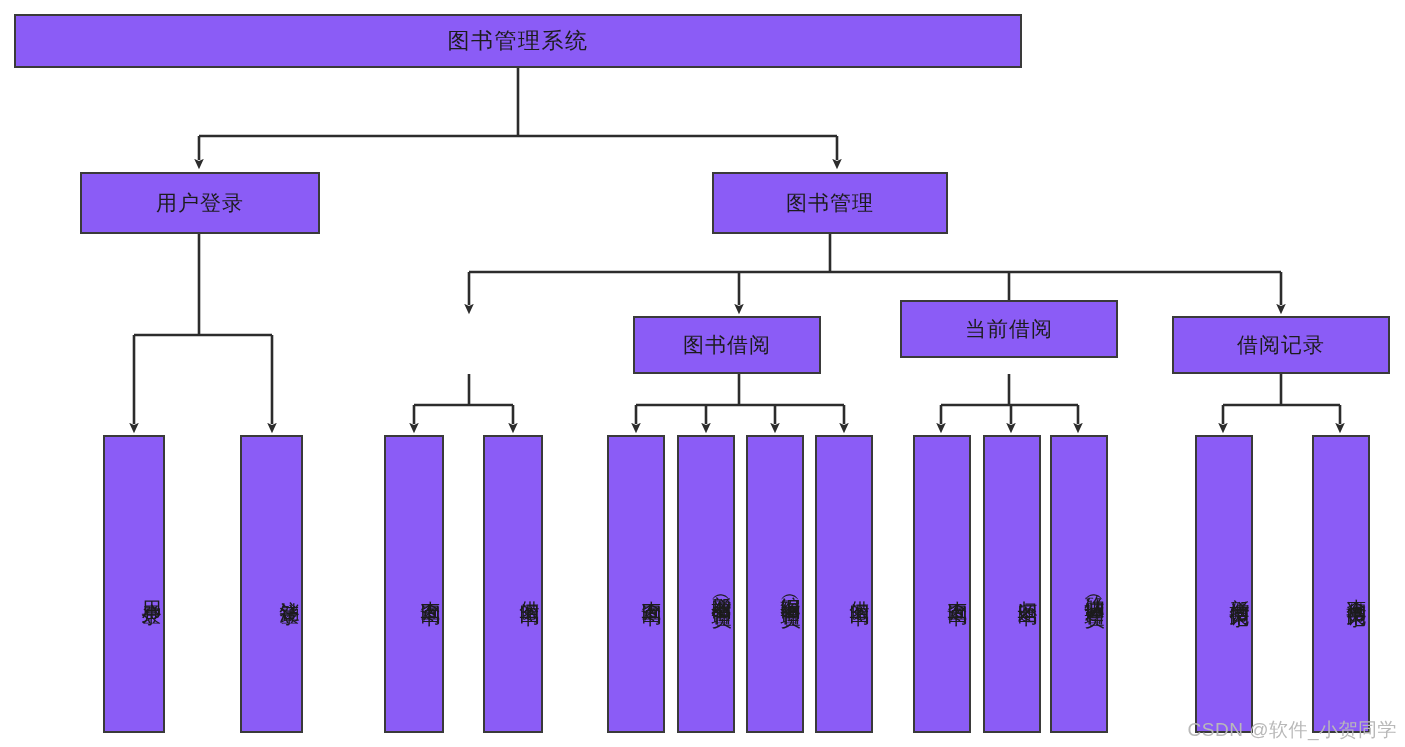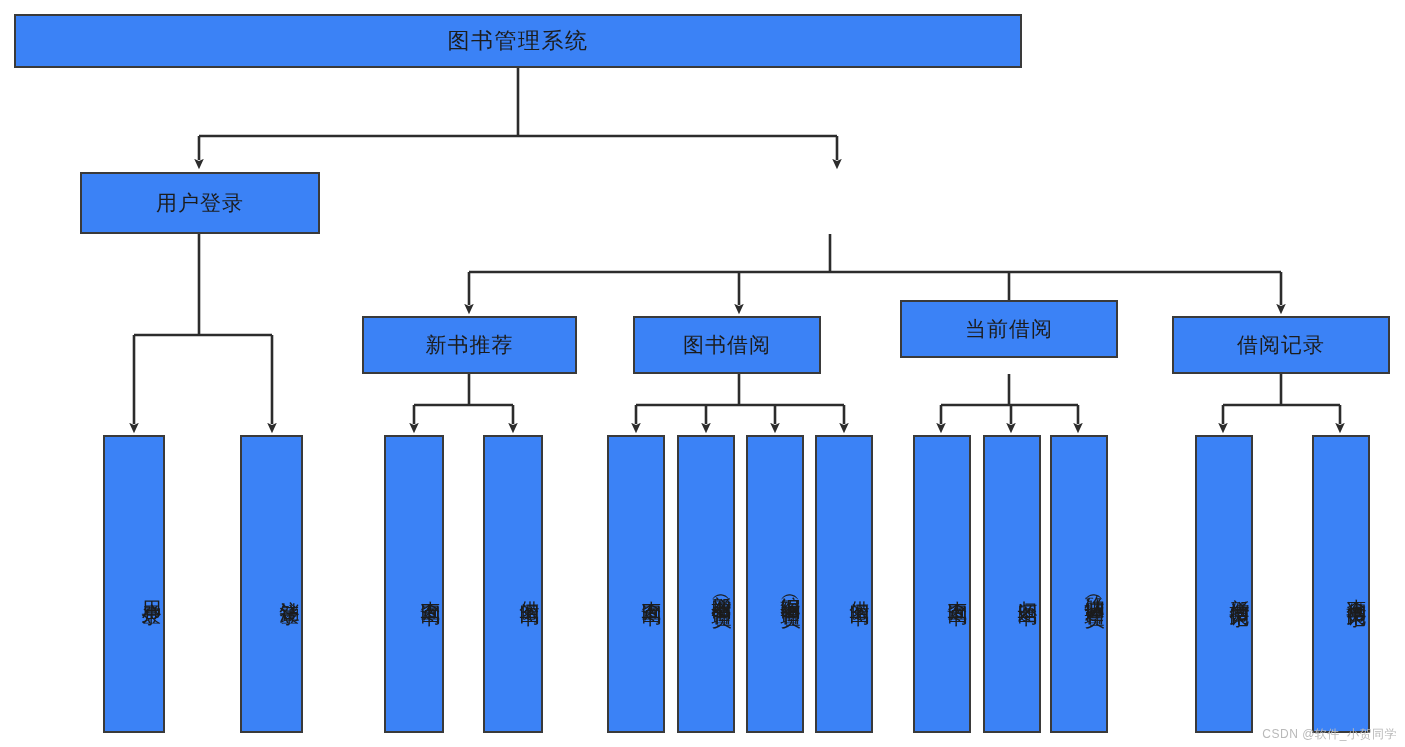--- a/index.html
+++ b/index.html
@@ -22,21 +22,21 @@
     left: 0;
     top: 0;
     width: 1405px;
     height: 747px;
     pointer-events: none;
   }
   .node {
     position: absolute;
     box-sizing: border-box;
     border: 2px solid #3a3a3a;
-    background: #3b82f6;
+    background: #8b5cf6;
     display: flex;
     align-items: center;
     justify-content: center;
     color: #1c1c1c;
     line-height: 1.18;
   }
   .node.horiz {
     font-size: 21px;
     letter-spacing: 1px;
   }
@@ -54,21 +54,21 @@
     justify-content: center;
   }
   .node.leaf span {
     display: block;
     text-align: center;
   }
   #watermark {
     position: absolute;
     right: 8px;
     bottom: 4px;
-    font-size: 12px;
+    font-size: 19px;
     color: #b9b9b9;
     letter-spacing: 0.5px;
     white-space: nowrap;
   }
 </style>
 </head>
 <body>
 
 <div id="canvas">
 
@@ -122,24 +122,24 @@
     </g>
   </svg>
 
   <div class="node root" style="left:14px; top:14px; width:1008px; height:54px;">
     <span>图书管理系统</span>
   </div>
 
   <div class="node horiz" style="left:80px; top:172px; width:240px; height:62px;">
     <span>用户登录</span>
   </div>
+  <div class="node horiz" style="left:712px; top:172px; width:236px; height:62px;">
+    <span>图书管理</span>
+  </div>
 
-  <div class="node horiz" style="left:362px; top:316px; width:215px; height:58px;">
-    <span>新书推荐</span>
-  </div>
   <div class="node horiz" style="left:633px; top:316px; width:188px; height:58px;">
     <span>图书借阅</span>
   </div>
   <div class="node horiz" style="left:900px; top:300px; width:218px; height:58px;">
     <span>当前借阅</span>
   </div>
   <div class="node horiz" style="left:1172px; top:316px; width:218px; height:58px;align-items:center;">
     <span>借阅记录</span>
   </div>
 

